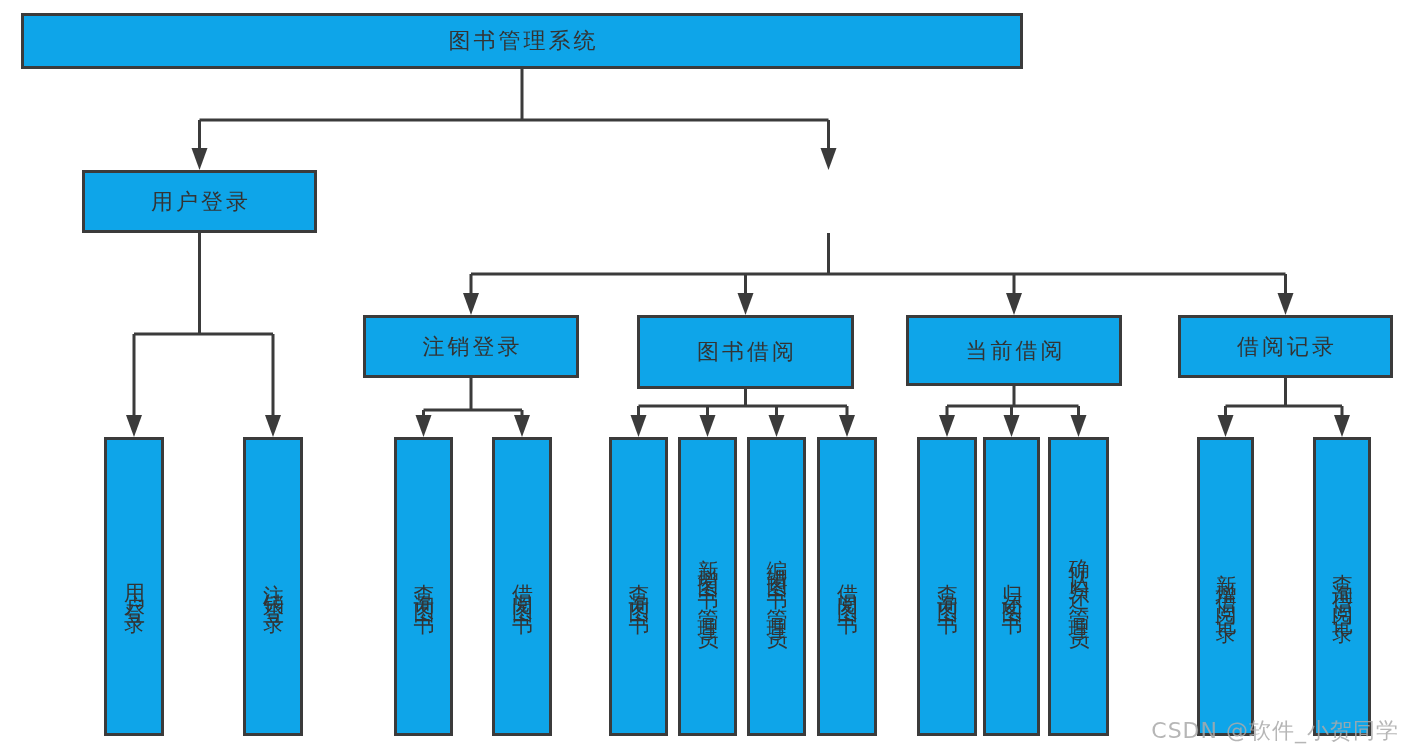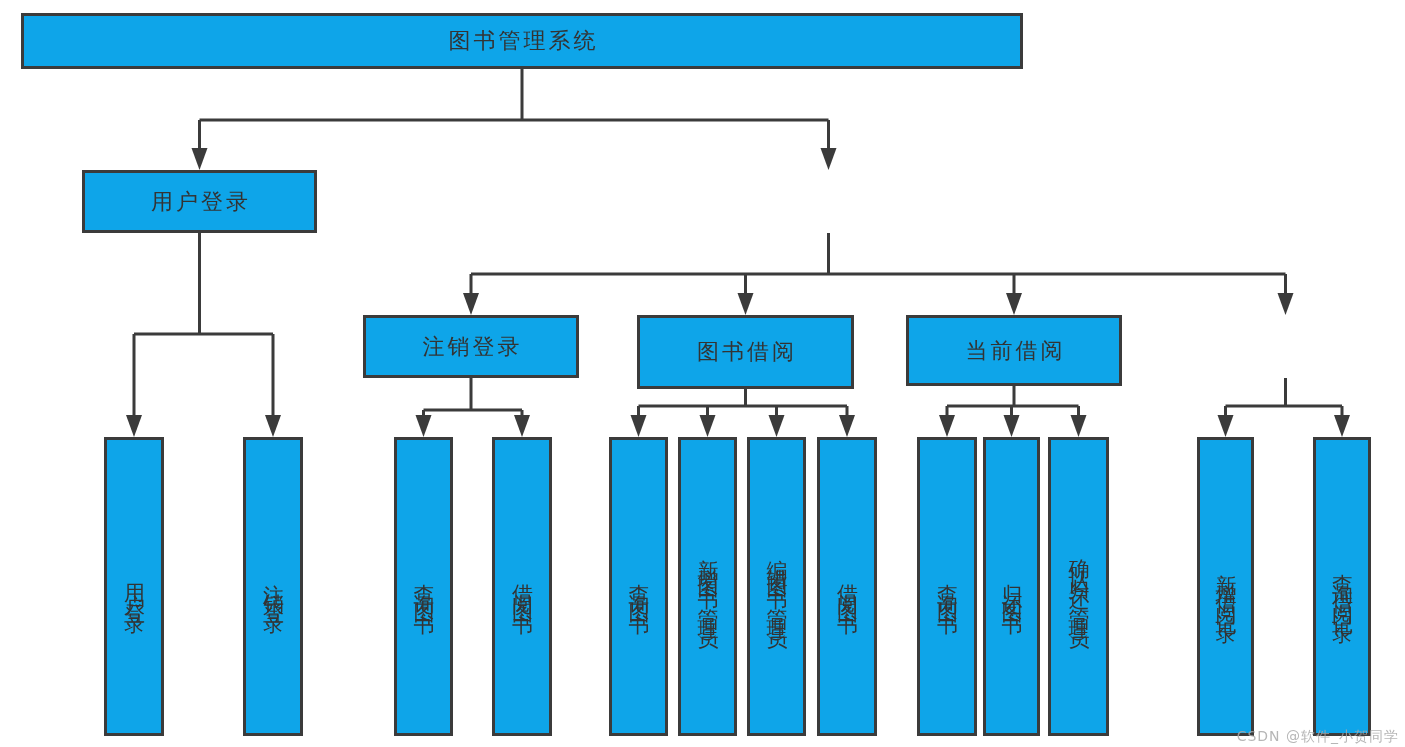--- a/index.html
+++ b/index.html
@@ -46,21 +46,21 @@
     writing-mode:vertical-rl;
     text-orientation:mixed;
     font-size:21px;
     letter-spacing:10px;
     line-height:1;
   }
   .watermark{
     position:absolute;
     right:6px;
     bottom:1px;
-    font-size:14px;
+    font-size:22px;
     letter-spacing:1px;
     color:var(--watermark);
     opacity:0.85;
     z-index:4;
     white-space:nowrap;
   }
 </style>
 </head>
 <body>
 
@@ -110,20 +110,23 @@
 
   <div class="node h" style="left:363px;top:315px;width:216px;height:63px">
     <span class="label">注销登录</span>
   </div>
   <div class="node h" style="left:637px;top:315px;width:217px;height:74px">
     <span class="label">图书借阅</span>
   </div>
   <div class="node h" style="left:906px;top:315px;width:216px;height:71px">
     <span class="label">当前借阅</span>
   </div>
+  <div class="node h" style="left:1178px;top:315px;width:215px;height:63px">
+    <span class="label">借阅记录</span>
+  </div>
 
   <div class="node leaf" style="left:104px;top:437px;width:60px;height:299px">
     <span class="label">用户登录</span>
   </div>
   <div class="node leaf" style="left:243px;top:437px;width:60px;height:299px">
     <span class="label">注销登录</span>
   </div>
 
   <div class="node leaf" style="left:394px;top:437px;width:59px;height:299px">
     <span class="label">查询图书</span>

